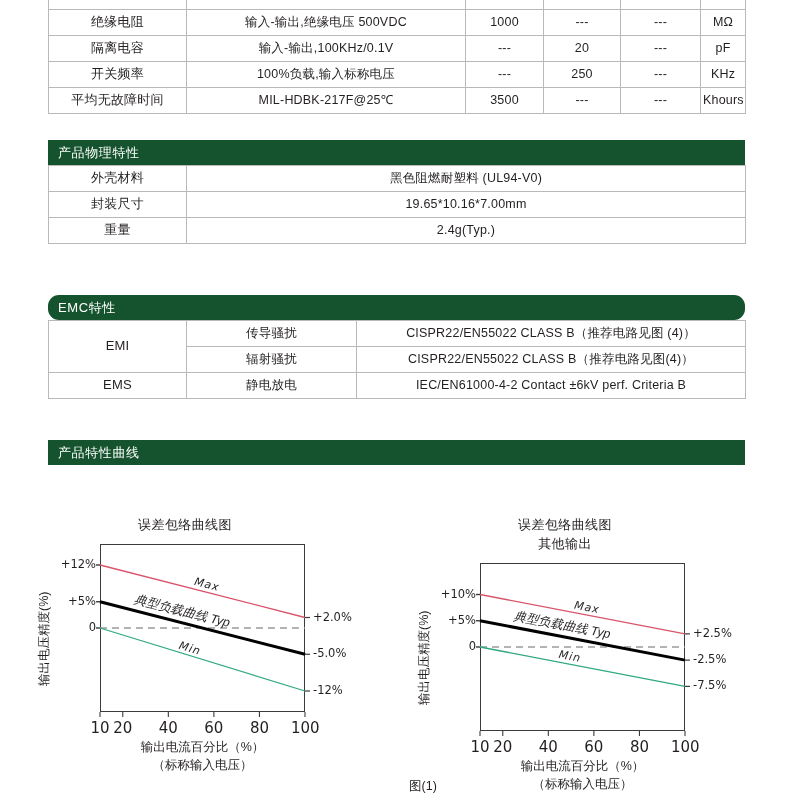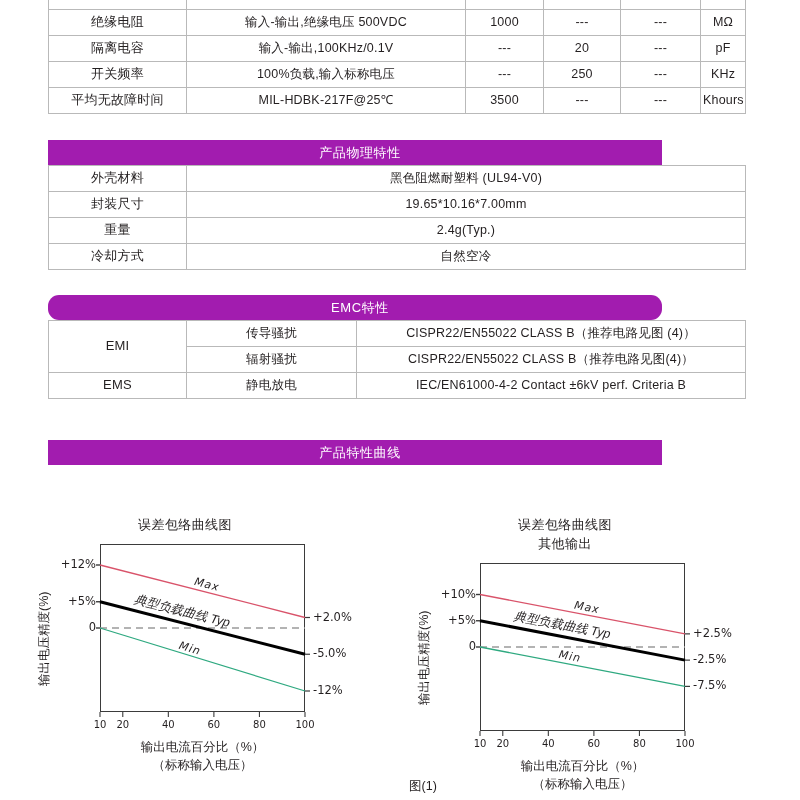--- a/index.html
+++ b/index.html
@@ -29,31 +29,30 @@
     color:#231f20;
     padding:0 2px;
     line-height:1.15;
     height:26px;
     letter-spacing:.2px;
   }
   .spec-table td.lbl { font-size:13px; }
 
   
   .sect-bar {
-    width:614px;
+    width:697px;
     margin-left:48px;
     height:25px;
-    background:#a21caf;
+    background:#14532d;
     color:#ffffff;
     font-size:13px;
     display:flex;
     align-items:center;
     padding-left:10px;
     letter-spacing:.6px;
-    justify-content:center;
   }
 
   
   .abs { position:absolute; }
 
   
   .chart-block { position:absolute; }
   .chart-title {
     text-align:center;
     font-size:13px;
@@ -77,21 +76,21 @@
   }
   .ylab-right {
     position:absolute;
     font-size:11.5px;
     white-space:nowrap;
     color:#231f20;
     font-family:"DejaVu Sans", sans-serif;
   }
   .xlab {
     position:absolute;
-    font-size:10px;
+    font-size:15px;
     color:#231f20;
     text-align:center;
     font-family:"DejaVu Sans", sans-serif;
   }
   .axis-title {
     position:absolute;
     font-size:12.5px;
     text-align:center;
     line-height:18px;
     white-space:nowrap;
@@ -201,24 +200,20 @@
         <td class="lbl">外壳材料</td>
         <td>黑色阻燃耐塑料 (UL94-V0)</td>
       </tr>
       <tr>
         <td class="lbl">封装尺寸</td>
         <td>19.65*10.16*7.00mm</td>
       </tr>
       <tr>
         <td class="lbl">重量</td>
         <td>2.4g(Typ.)</td>
-      </tr>
-      <tr>
-        <td class="lbl">冷却方式</td>
-        <td>自然空冷</td>
       </tr>
     </tbody>
   </table>
 </div>
 
 <div class="sect-bar abs" style="left:0; top:295px;border-radius:11px;">
   <span>EMC特性</span>
 </div>
 
 <div class="abs" style="left:0; top:320px;">

